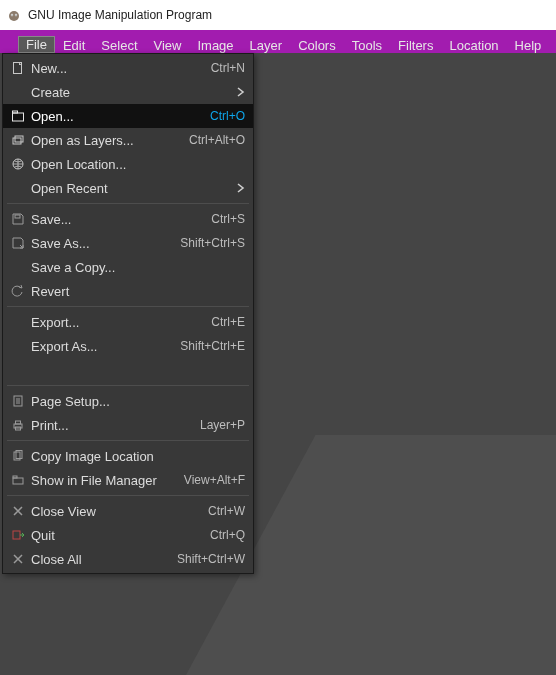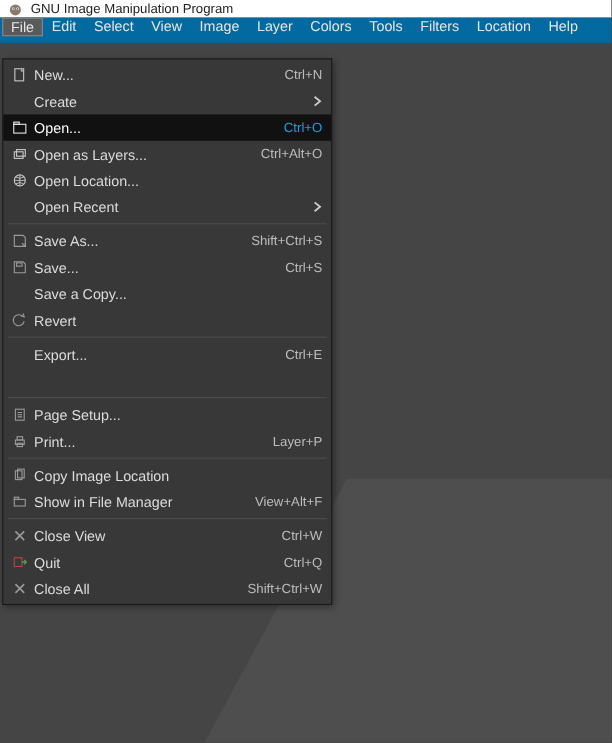--- a/index.html
+++ b/index.html
@@ -1,35 +1,35 @@
 <!DOCTYPE html>
 <html><head>
 <meta charset="utf-8">
 <style>
   * { margin: 0; padding: 0; box-sizing: border-box; font-family: "Segoe UI", Tahoma, sans-serif; }
   html, body { width: 556px; height: 675px; overflow: hidden; background: #454545; }
   .titlebar {
-    height: 16px;
+    height: 30px;
     background: #ffffff;
     display: flex;
     align-items: center;
     padding-left: 6px;
     color: #222;
     font-size: 12px;
     gap: 6px;
   }
   .titlebar-icon { width: 16px; height: 16px; display: flex; align-items: center; justify-content: center; }
   .menubar {
     height: 23px;
-    background: #0369a1;
-    display: flex;
-    align-items: flex-start;
+    background: #a21caf;
+    display: flex;
+    align-items: flex-end;
     font-size: 13px;
     color: #e6e6e6;
-    padding-left: 2px;
+    padding-left: 18px;
   }
   .menu-item {
     display: flex;
     align-items: center;
     padding: 0 8px;
     cursor: default;
   }
   .menu-item.active {
     background: #5a5a5a;
     border: 1px solid #888;
@@ -46,21 +46,21 @@
     bottom: 0;
     width: 370px;
     height: 240px;
     background: #4e4e4e;
     clip-path: polygon(35% 0, 100% 0, 100% 100%, 0 100%);
   }
   .dropdown {
     position: absolute;
     left: 2px;
     top: 53px;
-    width: 300px;
+    width: 252px;
     background: #383838;
     border: 1px solid #1a1a1a;
     box-shadow: 2px 2px 6px rgba(0,0,0,0.4);
     color: #dcdcdc;
     font-size: 13px;
     padding: 2px 0;
   }
   .mi {
     display: flex;
     align-items: center;
@@ -189,39 +189,39 @@
         </svg>
     </span>
   </div>
 
   <div class="sep"></div>
 
   <div class="mi">
     <span class="ico">
       <svg width="14" height="14" viewBox="0 0 14 14">
           <path d="M2 2 H10 L12 4 V12 H2 Z" fill="none" stroke="#9a9a9a"></path>
+          <rect x="4" y="3" width="5" height="3" fill="none" stroke="#9a9a9a"></rect>
+        </svg>
+    </span>
+    <span class="lbl">Save...</span>
+    <span class="accel">Ctrl+S</span>
+  </div>
+
+  <div class="mi">
+    <span class="ico">
+      <svg width="14" height="14" viewBox="0 0 14 14">
+          <path d="M2 2 H10 L12 4 V12 H2 Z" fill="none" stroke="#9a9a9a"></path>
           <path d="M9 9 L12 12 M12 9 L12 12 L9 12" fill="none" stroke="#9a9a9a"></path>
         </svg>
     </span>
     <span class="lbl">Save As...</span>
     <span class="accel">Shift+Ctrl+S</span>
   </div>
 
   <div class="mi">
-    <span class="ico">
-      <svg width="14" height="14" viewBox="0 0 14 14">
-          <path d="M2 2 H10 L12 4 V12 H2 Z" fill="none" stroke="#9a9a9a"></path>
-          <rect x="4" y="3" width="5" height="3" fill="none" stroke="#9a9a9a"></rect>
-        </svg>
-    </span>
-    <span class="lbl">Save...</span>
-    <span class="accel">Ctrl+S</span>
-  </div>
-
-  <div class="mi">
     <span class="ico"></span>
     <span class="lbl">Save a Copy...</span>
   </div>
 
   <div class="mi">
     <span class="ico">
       <svg width="14" height="14" viewBox="0 0 14 14">
           <path d="M10 4 A5 5 0 1 0 11 8" fill="none" stroke="#9a9a9a"></path>
           <path d="M8 3 L11 4 L10 1" fill="none" stroke="#9a9a9a"></path>
         </svg>
@@ -230,20 +230,25 @@
   </div>
 
   <div class="sep"></div>
 
   <div class="mi">
     <span class="ico"></span>
     <span class="lbl">Export...</span>
     <span class="accel">Ctrl+E</span>
   </div>
 
+  <div class="mi">
+    <span class="ico"></span>
+    <span class="lbl">Export As...</span>
+    <span class="accel">Shift+Ctrl+E</span>
+  </div>
 
   <div class="mi">
     <span class="ico"></span>
   </div>
 
   <div class="sep"></div>
 
   <div class="mi">
     <span class="ico">
       <svg width="14" height="14" viewBox="0 0 14 14">

